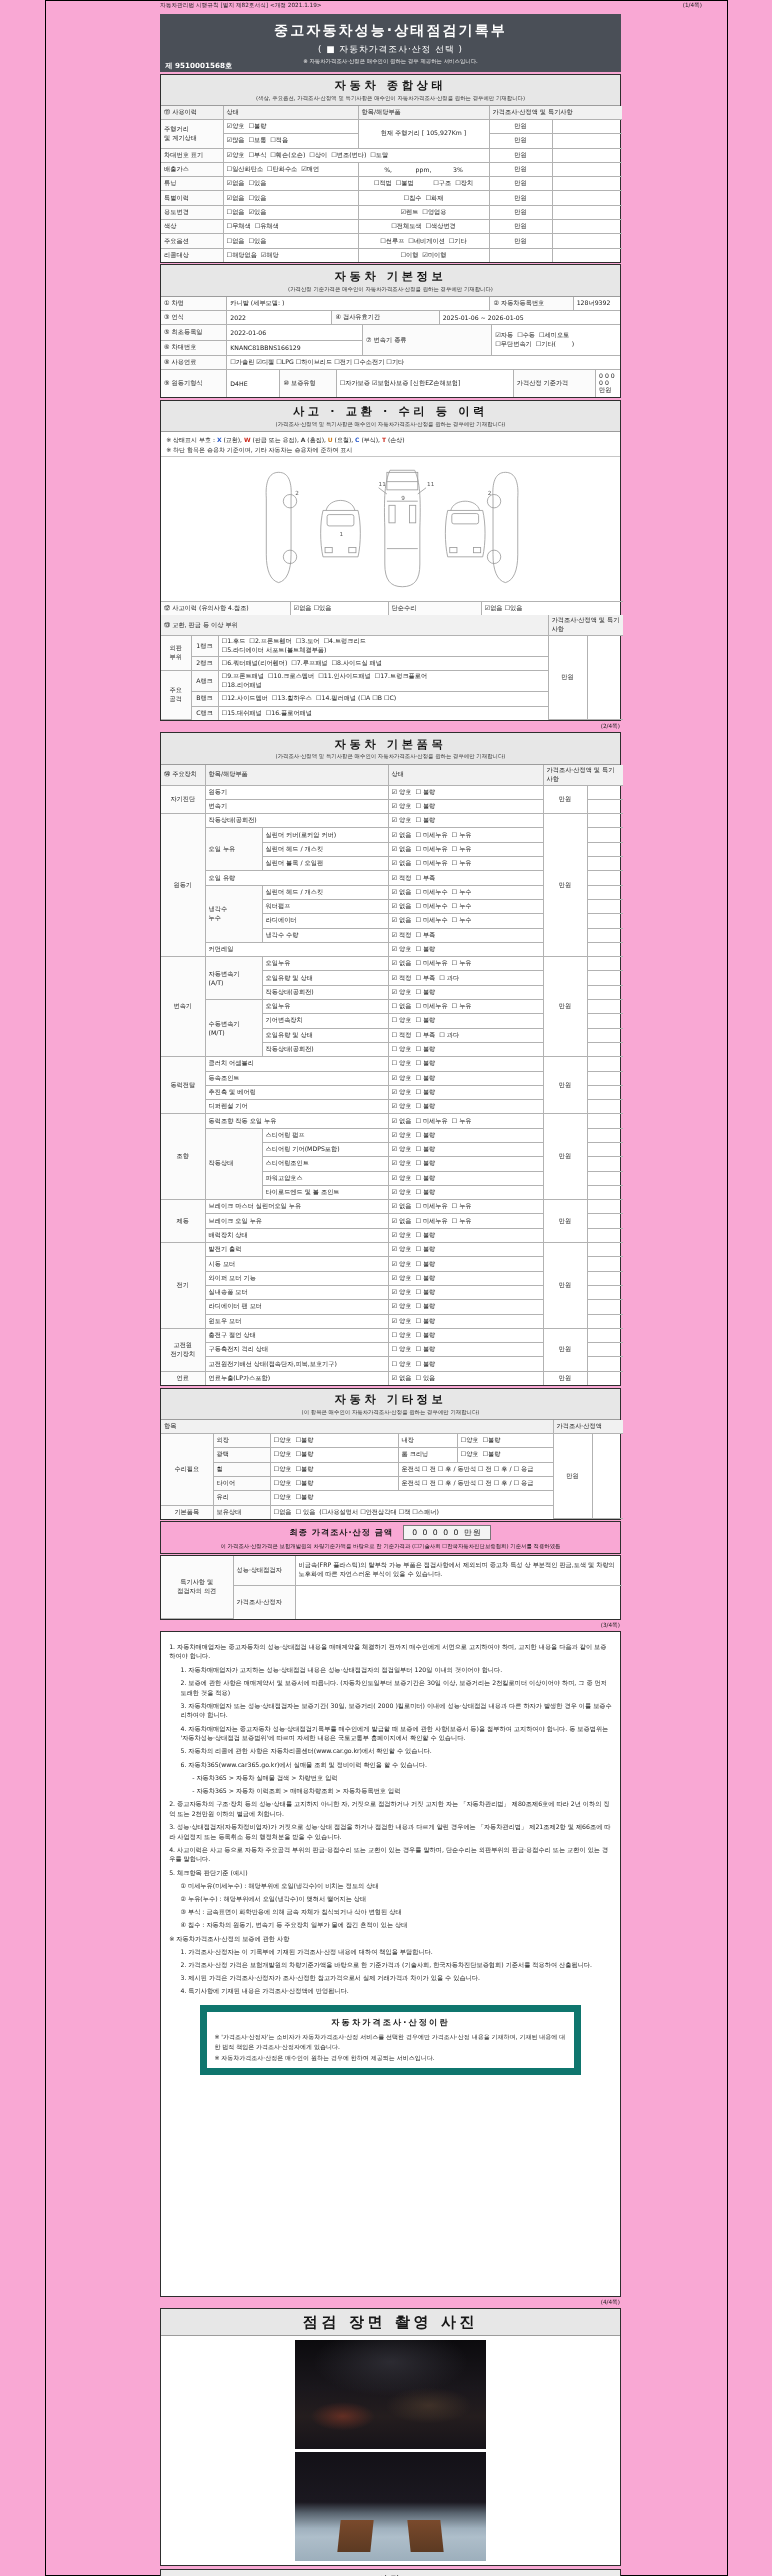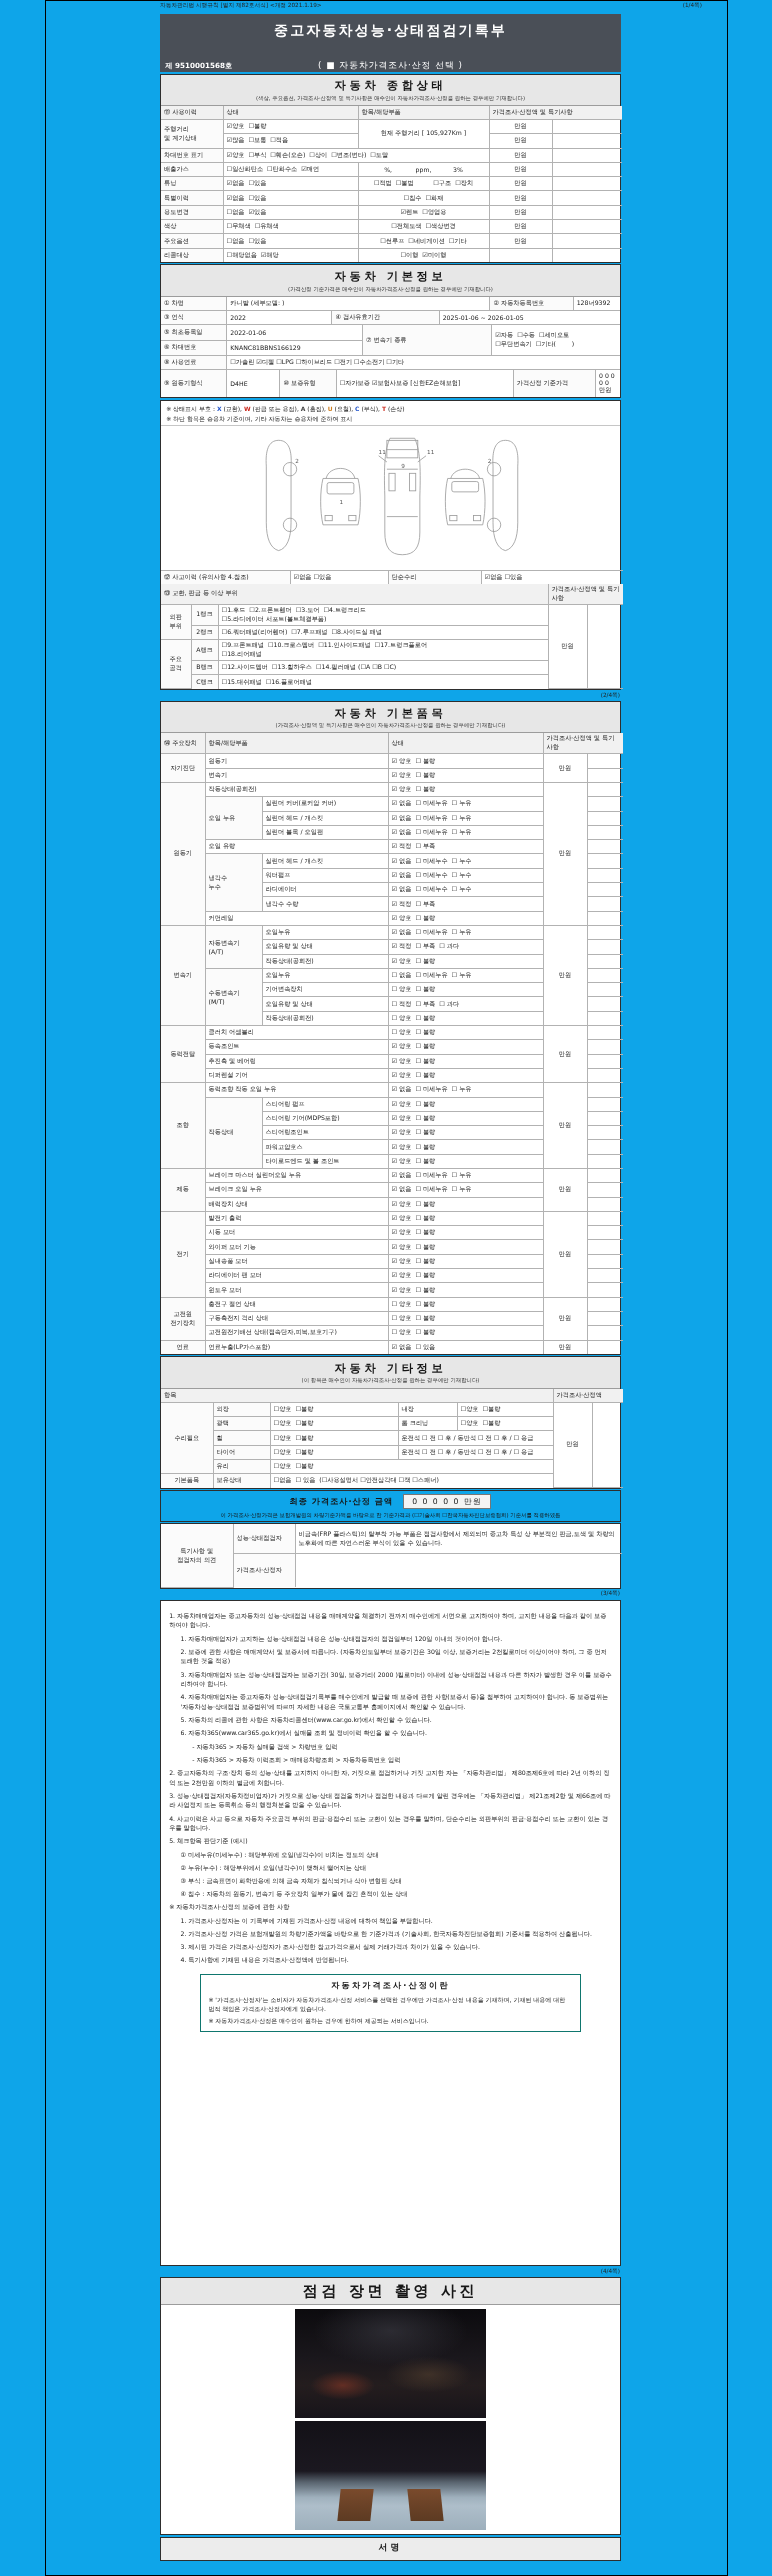--- a/index.html
+++ b/index.html
@@ -1,24 +1,24 @@
 <!DOCTYPE html>
 <html style="font-size:8.2px"><head>
 <meta charset="utf-8">
 <style>
   html,body{margin:0;padding:0;background:#fff;}
-  .page{position:relative;width:773px;height:2576px;background:#0ea5e9;overflow:hidden;
+  .page{position:relative;width:773px;height:2576px;background:#f9a8d4;overflow:hidden;
         font-family:"DejaVu Sans","Liberation Sans",sans-serif;color:#161616;}
   .pborder{position:absolute;left:45px;top:0;width:681px;height:2574px;border:1px solid #000;pointer-events:none;}
   .topline{position:absolute;left:160px;top:2.1px;width:542px;display:flex;justify-content:space-between;font-size:5.7px;color:#222;}
   .content{position:absolute;left:160px;top:14px;width:461px;}
   
   .band{position:relative;background:#4a4f57;color:#fff;height:58px;text-align:center;}
   .band .t1{padding-top:8.2px;font-size:14px;font-weight:bold;letter-spacing:2.1px;}
-  .band .t2{margin-top:20px;font-size:8.8px;letter-spacing:1px;}
+  .band .t2{margin-top:4px;font-size:8.8px;letter-spacing:1px;}
   .band .t3{margin-top:2.1px;font-size:5.4px;color:#e8e8e8;}
   .band .docno{position:absolute;left:5.2px;bottom:1px;font-size:7.2px;font-weight:bold;}
   
   .sect{border:1.5px solid #2e2e2e;margin-top:1.5px;background:#fff;}
   .sect-h{background:#e7e7e7;text-align:center;padding:3.6px 0 3.1px;border-bottom:0.5px solid #9c9c9c;}
   .sect-h .st{font-size:11.3px;font-weight:bold;letter-spacing:3.6px;}
   .sect-h .ss{font-size:5.4px;margin-top:1.5px;color:#333;}
   table{border-collapse:collapse;width:100%;font-size:6.2px;table-layout:fixed;}
   td,th{border:0.5px solid #b2b2b2;padding:1px 3.1px;height:11.3px;vertical-align:middle;word-break:break-all;}
   tr:first-child td,tr:first-child th{border-top:none;} td:first-child,th:first-child{border-left:none;}
@@ -35,21 +35,21 @@
   .bc{padding:2.1px 3.1px;border-left:0.5px solid #b2b2b2;display:flex;align-items:center;}
   .bc:first-child{border-left:none;}
   .bl{background:#fbfbfb;}
   .diagwrap{display:flex;justify-content:center;padding:3.1px 0 5.2px;}
   .notes{padding:3.1px 5.2px 2.1px;font-size:6px;line-height:1.6;border-bottom:0.5px solid #c6c6c6;}
   
   .nbody{height:652px;overflow:hidden;padding:6.2px 8.2px;font-size:6.2px;line-height:1.55;}
   .nt{margin:3.6px 0;}
   .ind1{padding-left:11.3px;}
   .ind2{padding-left:23px;}
-  .nbox{border:1px solid #0f766e;margin:9.3px 31px 3.1px;padding:4.1px 7.2px;text-align:center;}
+  .nbox{border:7px solid #0f766e;margin:9.3px 31px 3.1px;padding:4.1px 7.2px;text-align:center;}
   .nbox-t{font-size:8.2px;font-weight:bold;letter-spacing:2.1px;margin-bottom:3.1px;}
   .nbox-l{font-size:6px;text-align:left;margin:2.1px 0;}
   
   .fprice{border:1.5px solid #2e2e2e;border-top-width:1px;margin-top:1px;padding:3.1px 0 2.6px;text-align:center;}
   .fprice .fl{font-size:8.2px;font-weight:bold;letter-spacing:1px;display:inline-block;margin-right:7.2px;}
   .fprice .fa{display:inline-block;border:0.5px solid #777;background:#f4f4f4;padding:1.5px 8.2px;font-size:7.7px;letter-spacing:1.5px;}
   .fprice .fn{font-size:5.4px;margin-top:2.6px;}
   
   .photos-b{padding:4.1px 0;display:flex;flex-direction:column;align-items:center;gap:3.1px;}
   .ph{width:191px;height:109px;position:relative;overflow:hidden;}
@@ -223,20 +223,24 @@
           <div class="bc" style="width:46px">D4HE</div>
           <div class="bc bl" style="width:49px">⑩ 보증유형</div>
           <div class="bc" style="width:170px">☐자가보증  ☑보험사보증 [신한EZ손해보험]</div>
           <div class="bc bl" style="width:75px">가격산정 기준가격</div>
           <div class="bc" style="flex:1">0 0 0 0 0 만원</div>
         </div>
       </div>
     </div>
 
     <div class="sect">
+      <div class="sect-h">
+        <div class="st">사고 · 교환 · 수리 등 이력</div>
+        <div class="ss">(가격조사·산정액 및 특기사항은 매수인이 자동차가격조사·산정을 원하는 경우에만 기재합니다)</div>
+      </div>
       <div class="notes">
         <div id="code-note"><span>※ 상태표시 부호 : </span><span class="codeinl" style="color: rgb(36, 86, 204);">X</span><span> (교환), </span><span class="codeinl" style="color: rgb(204, 42, 30);">W</span><span> (판금 또는 용접), </span><span class="codeinl" style="color: rgb(68, 68, 68);">A</span><span> (흠집), </span><span class="codeinl" style="color: rgb(208, 127, 31);">U</span><span> (요철), </span><span class="codeinl" style="color: rgb(36, 86, 204);">C</span><span> (부식), </span><span class="codeinl" style="color: rgb(204, 42, 30);">T</span><span> (손상)</span></div>
         <div>※ 하단 항목은 승용차 기준이며, 기타 자동차는 승용차에 준하여 표시</div>
       </div>
       <div class="diagwrap">
         <svg id="cardiag" width="268" height="135" viewBox="0 0 520 262">
           <g stroke="#9a9a9a" stroke-width="1.6" fill="none">
 
             <path d="M42,22 C62,22 68,42 66,72 L66,182 C66,212 58,232 42,236 C26,232 18,212 18,182 L18,72 C16,42 22,22 42,22 Z"></path>
             <circle cx="64" cy="78" r="13"></circle>

